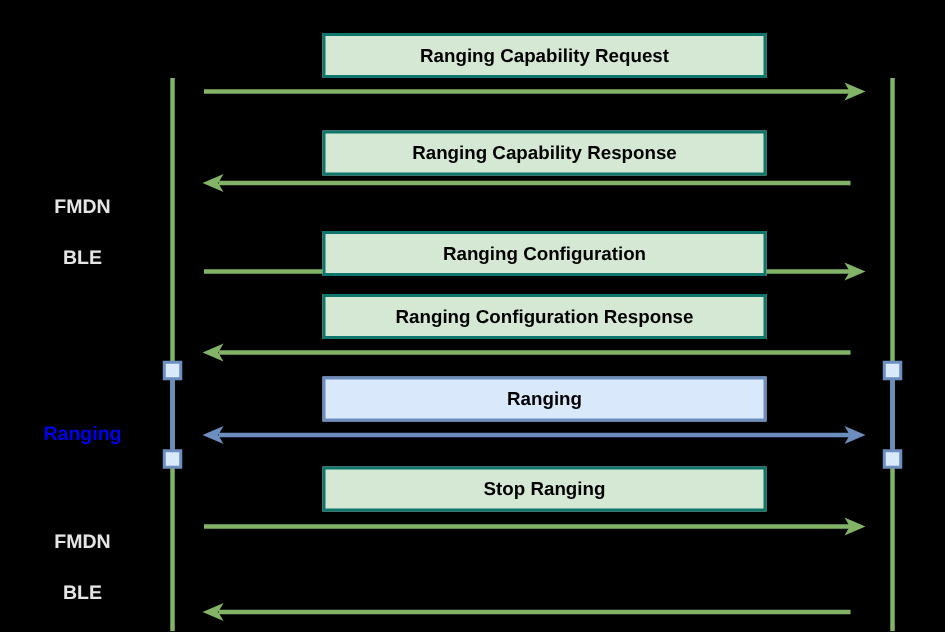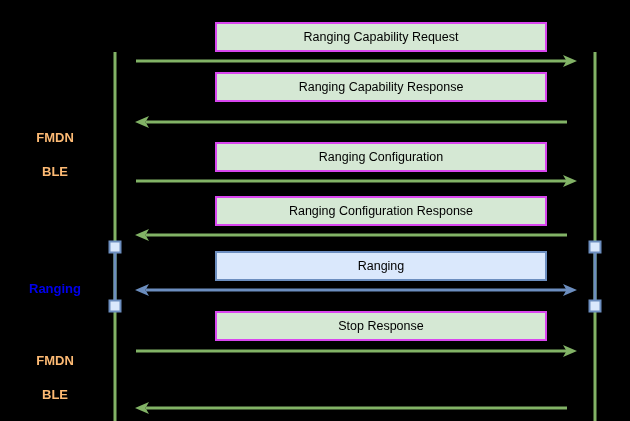--- a/index.html
+++ b/index.html
@@ -2,31 +2,31 @@
 <html><head>
 <meta charset="utf-8">
 <style>
   html,body { margin:0; padding:0; background:#000; }
   .stage {
     position:relative; width:630px; height:421px; background:#000000;
     font-family:"Liberation Sans", sans-serif; overflow:hidden;
   }
   .stage svg { position:absolute; left:0; top:0; }
   .msg-box {
-    position:absolute; left:215px; width:332px; height:30px; box-sizing:border-box;
-    border:2px solid #d946ef; background:#d5e8d4;
+    position:absolute; left:215px; width:296px; height:30px; box-sizing:border-box;
+    border:2px solid #0f766e; background:#d5e8d4;
     display:flex; align-items:center; justify-content:center;
-    font-size:12.5px; color:#000;
+    font-size:12.5px; color:#000;font-weight:bold;
   }
   .msg-box.blue { border-color:#6c8ebf; background:#dae8fc; }
   .side-label {
     position:absolute; left:10px; width:90px; text-align:center;
     font-weight:bold; font-size:13px; line-height:17px; white-space:pre-line;
   }
-  .label-green { color:#fdba74; }
+  .label-green { color:#e5e5e5; }
   .label-blue  { color:#0000ee; }
 </style>
 </head>
 <body>
 
 <div class="stage">
 
   <svg width="630" height="421" viewBox="0 0 630 421">
 
     <line x1="115" y1="52" x2="115" y2="421" stroke="#82b366" stroke-width="3"></line>
@@ -58,34 +58,34 @@
     <line x1="136" y1="351" x2="567" y2="351" stroke="#82b366" stroke-width="3"></line>
     <polygon points="577,351 563,345 566.5,351 563,357" fill="#82b366"></polygon>
 
     <line x1="146" y1="408" x2="567" y2="408" stroke="#82b366" stroke-width="3"></line>
     <polygon points="135,408 149,402 145.5,408 149,414" fill="#82b366"></polygon>
   </svg>
 
   <div class="msg-box" style="top:22px">
     <span>Ranging Capability Request</span>
   </div>
-  <div class="msg-box" style="top:72px">
+  <div class="msg-box" style="top:87px">
     <span>Ranging Capability Response</span>
   </div>
-  <div class="msg-box" style="top:142px">
+  <div class="msg-box" style="top:154px">
     <span>Ranging Configuration</span>
   </div>
   <div class="msg-box" style="top:196px">
     <span>Ranging Configuration Response</span>
   </div>
   <div class="msg-box blue" style="top:251px">
     <span>Ranging</span>
   </div>
   <div class="msg-box" style="top:311px">
-    <span>Stop Response</span>
+    <span>Stop Ranging</span>
   </div>
 
   <div class="side-label label-green" style="top:112px">
     <div>FMDN</div>
     <div>BLE</div>
   </div>
   <div class="side-label label-blue" style="top:263px">
     <div>Ranging</div>
   </div>
   <div class="side-label label-green" style="top:335px">

